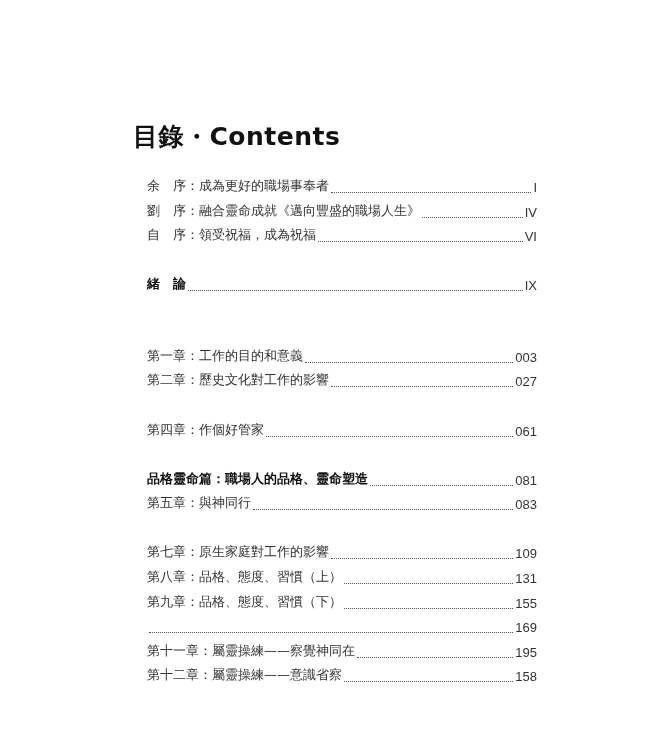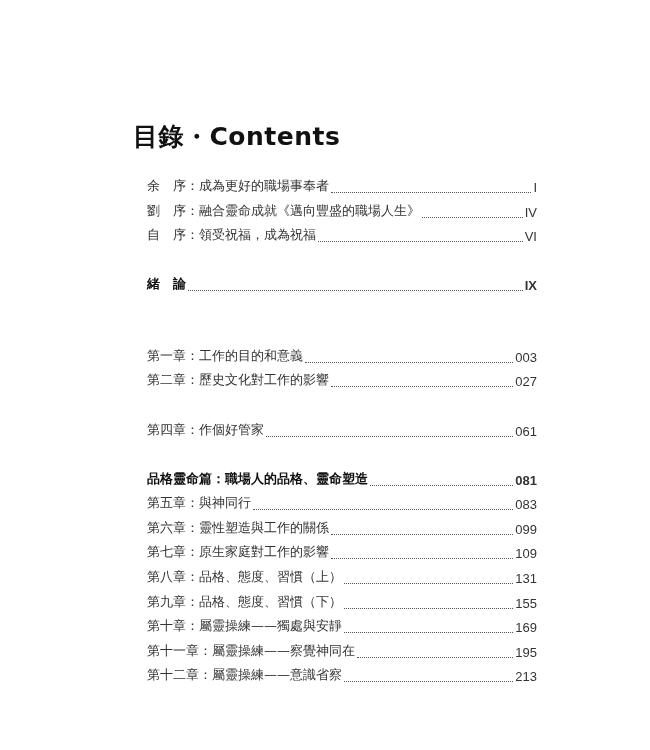--- a/index.html
+++ b/index.html
@@ -8,21 +8,21 @@
     .page { position: absolute; left: 0; top: 0; width: 650px; height: 646px; background: #fff; }
     .title { position: absolute; left: 133px; top: 120px; font-size: 25px; font-weight: bold;
       color: #111; letter-spacing: 0.5px; white-space: nowrap; }
     .row { position: absolute; left: 147px; width: 390px; height: 22px; display: flex;
       align-items: flex-end; font-size: 13px; color: #333; white-space: nowrap; }
     .row .label { flex: 0 0 auto; }
     .row .leader { flex: 1 1 auto; overflow: hidden; margin: 0 2px; height: 14px;
       border-bottom: 1.5px dotted #555; position: relative; top: -2px; }
     .row .page-no { flex: 0 0 auto; font-family: "Liberation Sans", sans-serif; font-size: 13px; color: #333; }
     .row.part { font-weight: bold; color: #111; }
-    .row.part .page-no { font-weight: bold; }
+    .row.part .page-no { font-weight: normal; }
   </style>
 </head>
 <body>
 
 <div class="page">
   <div class="title">目錄・Contents</div>
 
   <div class="row" style="top:173px">
     <span class="label">余　序：成為更好的職場事奉者</span>
     <span class="leader"></span>
@@ -64,48 +64,42 @@
   <div class="row part" style="top:466px">
     <span class="label">品格靈命篇：職場人的品格、靈命塑造</span>
     <span class="leader"></span>
     <span class="page-no">081</span>
   </div>
   <div class="row" style="top:490px">
     <span class="label">第五章：與神同行</span>
     <span class="leader"></span>
     <span class="page-no">083</span>
   </div>
-  <div class="row" style="top:515px">
-    <span class="label">第六章：靈性塑造與工作的關係</span>
-    <span class="leader"></span>
-    <span class="page-no">099</span>
-  </div>
   <div class="row" style="top:539px">
     <span class="label">第七章：原生家庭對工作的影響</span>
     <span class="leader"></span>
     <span class="page-no">109</span>
   </div>
   <div class="row" style="top:564px">
     <span class="label">第八章：品格、態度、習慣（上）</span>
     <span class="leader"></span>
     <span class="page-no">131</span>
   </div>
   <div class="row" style="top:589px">
     <span class="label">第九章：品格、態度、習慣（下）</span>
     <span class="leader"></span>
     <span class="page-no">155</span>
   </div>
   <div class="row" style="top:613px">
-    <span class="label">第十章：屬靈操練——獨處與安靜</span>
     <span class="leader"></span>
     <span class="page-no">169</span>
   </div>
   <div class="row" style="top:638px">
     <span class="label">第十一章：屬靈操練——察覺神同在</span>
     <span class="leader"></span>
     <span class="page-no">195</span>
   </div>
   <div class="row" style="top:662px">
     <span class="label">第十二章：屬靈操練——意識省察</span>
     <span class="leader"></span>
-    <span class="page-no">213</span>
+    <span class="page-no">158</span>
   </div>
 </div>
 
 </body></html>

